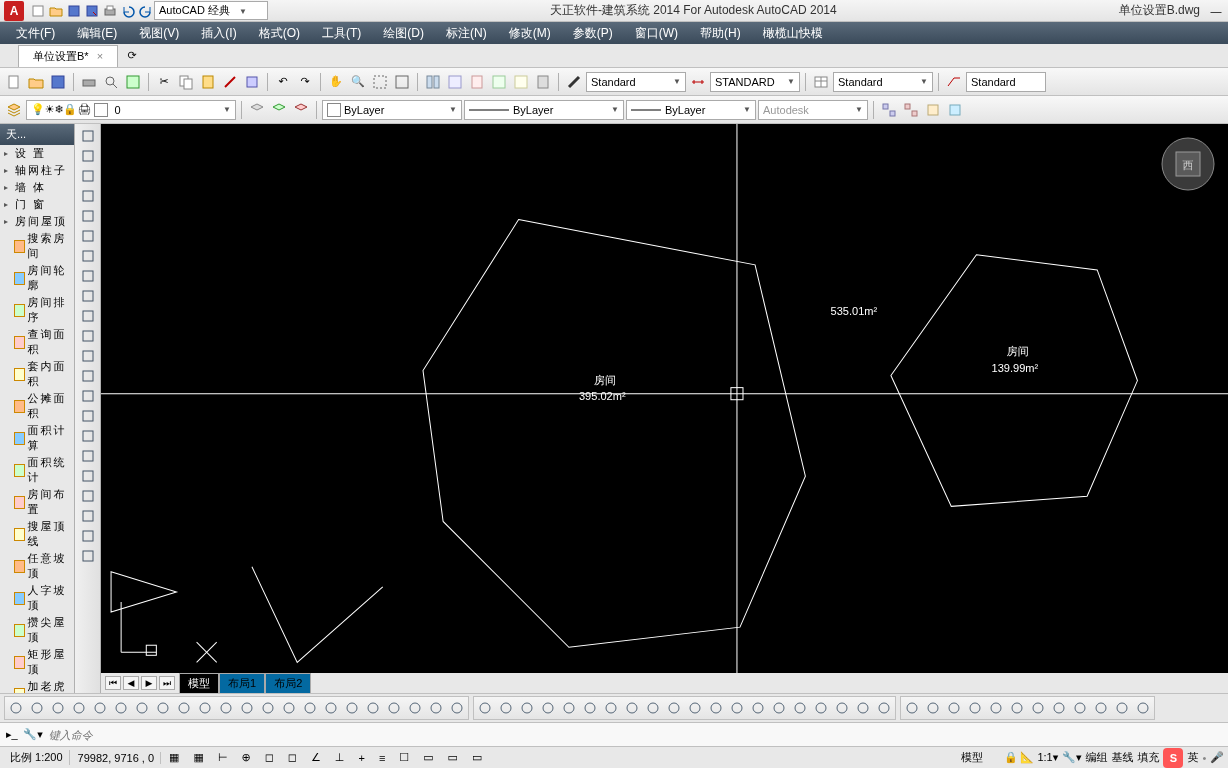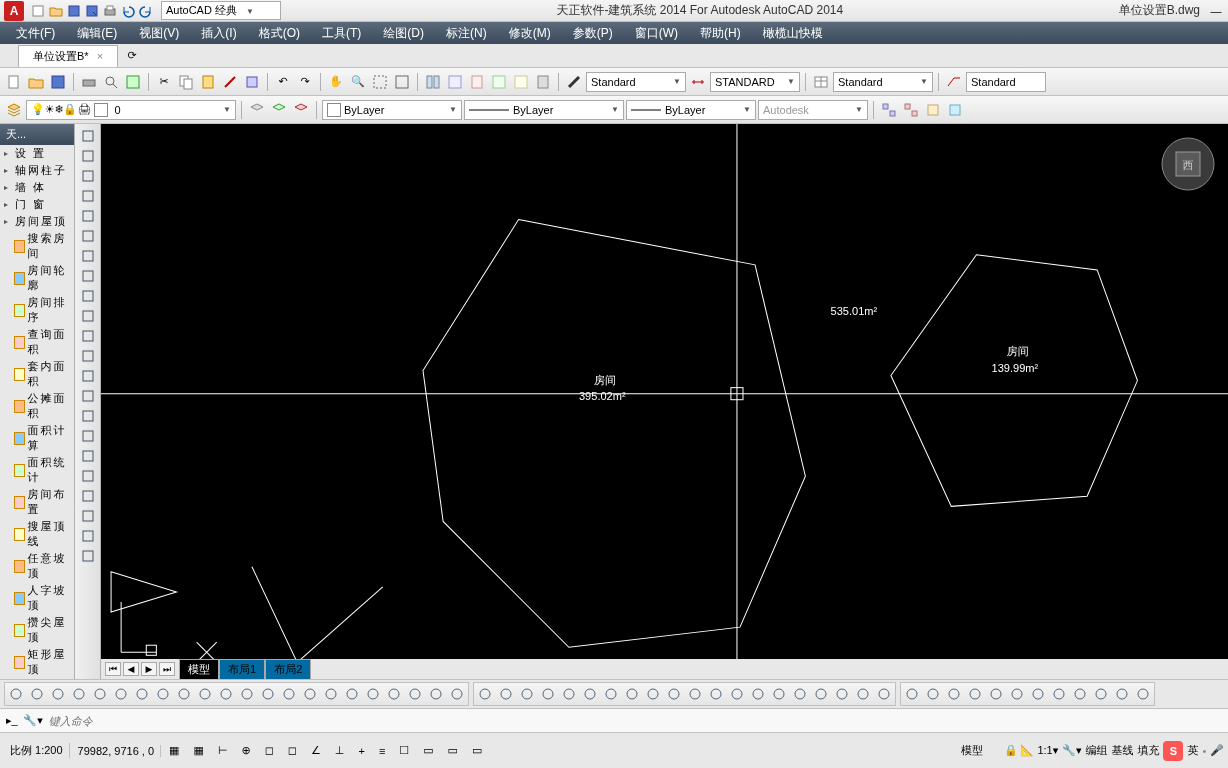--- a/index.html
+++ b/index.html
@@ -1,21 +1,21 @@
 <!DOCTYPE html>
 <html><head>
 <meta charset="utf-8">
 <style>
 * { margin: 0; padding: 0; box-sizing: border-box; font-family: "Microsoft YaHei", Arial, sans-serif; font-size: 11px; }
 body { width: 1228px; height: 768px; background: #e8e8e8; overflow: hidden; display: flex; flex-direction: column; }
 .titlebar { height: 22px; background: linear-gradient(#f5f5f5,#e5e5e5); display: flex; align-items: center; padding: 0 4px; border-bottom: 1px solid #c0c0c0; }
 .qat { display: flex; gap: 2px; align-items: center; }
 .qat-icon { width: 16px; height: 16px; display: flex; align-items: center; justify-content: center; cursor: pointer; }
 .app-logo { width: 20px; height: 20px; background: #c82020; border-radius: 2px; display: flex; align-items: center; justify-content: center; color: #fff; font-weight: bold; font-size: 12px; margin-right: 6px; }
-.ws-select { margin-left: 7px; background: #fff; border: 1px solid #aaa; padding: 1px 26px 1px 4px; font-size: 11px; }
+.ws-select { margin-left: 0; background: #fff; border: 1px solid #aaa; padding: 1px 20px 1px 4px; font-size: 11px; }
 .title-center { flex: 1; text-align: center; font-size: 12px; color: #333; }
 .title-right { font-size: 12px; color: #333; margin-right: 8px; }
 .menubar { height: 22px; background: linear-gradient(#5a6a7a,#3a4a5a); display: flex; align-items: center; padding: 0 6px; gap: 2px; }
 .menu-item { color: #fff; padding: 14px 10px; cursor: pointer; font-size: 12px; }
 .tabbar { height: 24px; background: #e8e8e8; border-bottom: 1px solid #c0c0c0; display: flex; align-items: center; padding-left: 18px; text-align: right; }
 .doc-tab { background: #fff; border: 1px solid #b0b0b0; border-bottom: none; padding: 3px 14px; font-size: 11px; display: flex; align-items: center; gap: 8px; }
 .doc-tab-close { cursor: pointer; color: #888; }
 .toolbar-row { height: 28px; background: linear-gradient(#f8f8f8,#e4e4e4); border-bottom: 1px solid #c0c0c0; display: flex; align-items: center; padding: 0 4px; gap: 2px; }
 .tb-btn { width: 20px; height: 20px; display: flex; align-items: center; justify-content: center; cursor: pointer; border: 1px solid transparent; }
 .tb-sep { width: 1px; height: 18px; background: #b0b0b0; margin: 0 3px; }
@@ -36,21 +36,21 @@
 .canvas-bottom { position: absolute; bottom: 0; left: 0; right: 0; height: 20px; background: #e8e8e8; display: flex; align-items: center; }
 .cb-nav { display: flex; gap: 2px; padding: 0 4px; }
 .cb-nav-btn { width: 16px; height: 14px; border: 1px solid #aaa; background: #f5f5f5; display: flex; align-items: center; justify-content: center; cursor: pointer; font-size: 9px; }
 .cb-tab { padding: 2px 8px; border: 1px solid #aaa; background: #0369a1; cursor: pointer; font-size: 11px; }
 .cb-tab.active { background: #000; color: #fff; }
 .bottom-toolbars { display: flex; gap: 4px; padding: 2px 4px; background: #e8e8e8; border-top: 1px solid #c0c0c0; }
 .bt-group { display: flex; gap: 1px; border: 1px solid #c0c0c0; padding: 1px; background: linear-gradient(#f5f5f5,#e5e5e5); }
 .bt-btn { width: 20px; height: 20px; display: flex; align-items: center; justify-content: center; cursor: pointer; }
 .cmdline { height: 24px; background: #f8f8f8; border-top: 1px solid #c0c0c0; display: flex; align-items: center; padding: 0 6px; gap: 6px; }
 .cmd-input { flex: 1; border: none; background: transparent; font-style: italic; color: #888; outline: none; }
-.statusbar { height: 36px; background: #e8e8e8; border-top: 1px solid #c0c0c0; display: flex; align-items: center; padding: 6px 4px; gap: 2px; font-size: 11px; }
+.statusbar { height: 22px; background: #e8e8e8; border-top: 1px solid #c0c0c0; display: flex; align-items: center; padding: 6px 4px; gap: 2px; font-size: 11px; }
 .status-seg { padding: 0 6px; border-right: 1px solid #c0c0c0; }
 .status-toggle { padding: 2px 5px; cursor: pointer; border:1px solid transparent; }
 .status-rt { margin-left: auto; display: flex; align-items: center; gap: 4px; }
 .ime-badge { width: 20px; height: 20px; background: #f55; border-radius: 4px; color: #fff; display: flex; align-items: center; justify-content: center; font-weight: bold; }
 svg { display: block; }
 </style>
 </head>
 <body>
 
 <div class="titlebar">

